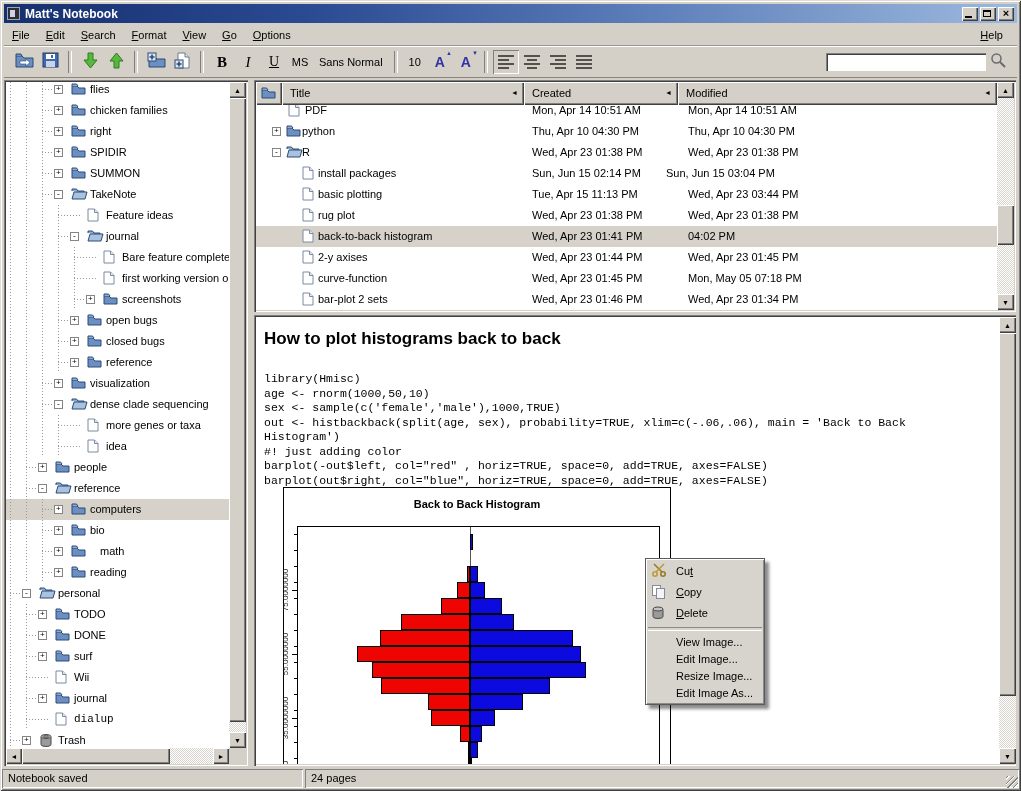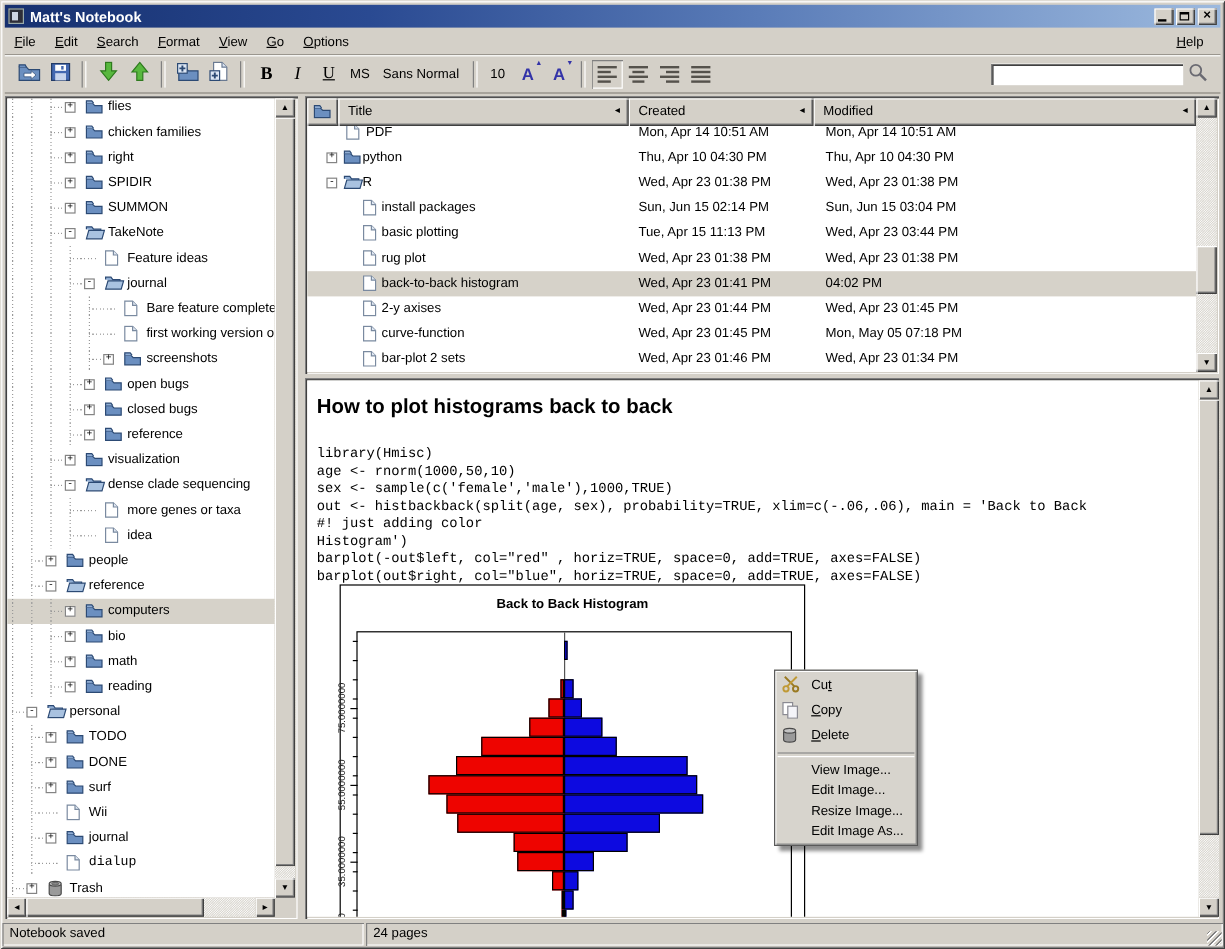--- a/index.html
+++ b/index.html
@@ -517,21 +517,21 @@
       <div class="titem" style="top: 459px;">
         <span class="guide-v" style="left: 4px;"></span>
         <span class="guide-v" style="left: 20px;"></span>
         <span class="guide-v" style="left: 36px;"></span>
         <span class="guide-h" style="left: 36px; width: 14px;"></span>
         <span class="expander" style="left: 48px;">+</span>
         <span class="ticon" style="left: 65px;"><svg width="15" height="13">
             <path d="M1 4 h5 l2 2 h6 v6 h-13 z" fill="#6b8fc0" stroke="#2c4a74"></path>
             <path d="M1 4 v-2 h4.5 l1.5 2" fill="#8fadd4" stroke="#2c4a74"></path>
           </svg></span>
-        <span class="lbl" style="left: 84px; text-align: center;">math</span>
+        <span class="lbl" style="left: 94px; text-align: center;">math</span>
       </div>
       <div class="titem" style="top: 480px;">
         <span class="guide-v" style="left: 4px;"></span>
         <span class="guide-v" style="left: 20px;"></span>
         <span class="guide-v" style="left: 36px;"></span>
         <span class="guide-h" style="left: 36px; width: 14px;"></span>
         <span class="expander" style="left: 48px;">+</span>
         <span class="ticon" style="left: 65px;"><svg width="15" height="13">
             <path d="M1 4 h5 l2 2 h6 v6 h-13 z" fill="#6b8fc0" stroke="#2c4a74"></path>
             <path d="M1 4 v-2 h4.5 l1.5 2" fill="#8fadd4" stroke="#2c4a74"></path>
@@ -676,21 +676,21 @@
         <span class="cell" style="left: 276px;">Wed, Apr 23 01:38 PM</span>
         <span class="cell" style="left: 432px;">Wed, Apr 23 01:38 PM</span>
       </div>
       <div class="lrow" style="top: 81px;">
         <span class="ticon" style="left: 46px;"><svg width="12" height="14">
             <path d="M1 1 h6.5 l3.5 3.5 v8.5 h-10 z" fill="#fff" stroke="#7a8aa0"></path>
             <path d="M7.5 1 v3.5 h3.5" fill="#dfe7f2" stroke="#7a8aa0"></path>
           </svg></span>
         <span class="cell" style="left: 62px;">install packages</span>
         <span class="cell" style="left: 276px;">Sun, Jun 15 02:14 PM</span>
-        <span class="cell" style="left: 432px;">Sun, Jun 15 03:04 PM</span>
+        <span class="cell" style="left: 410px;">Sun, Jun 15 03:04 PM</span>
       </div>
       <div class="lrow" style="top: 102px;">
         <span class="ticon" style="left: 46px;"><svg width="12" height="14">
             <path d="M1 1 h6.5 l3.5 3.5 v8.5 h-10 z" fill="#fff" stroke="#7a8aa0"></path>
             <path d="M7.5 1 v3.5 h3.5" fill="#dfe7f2" stroke="#7a8aa0"></path>
           </svg></span>
         <span class="cell" style="left: 62px;">basic plotting</span>
         <span class="cell" style="left: 276px;">Tue, Apr 15 11:13 PM</span>
         <span class="cell" style="left: 432px;">Wed, Apr 23 03:44 PM</span>
       </div>
@@ -744,22 +744,22 @@
   <div class="abs" style="left:254px;top:312px;width:762px;height:5px"></div>
 
   <div class="abs panel" style="left:254px;top:315px;width:762px;height:451px"></div>
   <div class="white-area" id="contentArea" style="left:256px;top:317px;width:743px;height:447px">
     <div class="heading">How to plot histograms back to back</div>
     <div class="codeblock" id="codeblock">
         <div class="codeline">library(Hmisc)</div>
         <div class="codeline">age &lt;- rnorm(1000,50,10)</div>
         <div class="codeline">sex &lt;- sample(c('female','male'),1000,TRUE)</div>
         <div class="codeline">out &lt;- histbackback(split(age, sex), probability=TRUE, xlim=c(-.06,.06), main = 'Back to Back</div>
+        <div class="codeline">Histogram')</div>
         <div class="codeline">#! just adding color</div>
-        <div class="codeline">Histogram')</div>
         <div class="codeline">barplot(-out$left, col="red" , horiz=TRUE, space=0, add=TRUE, axes=FALSE)</div>
         <div class="codeline">barplot(out$right, col="blue", horiz=TRUE, space=0, add=TRUE, axes=FALSE)</div>
       </div>
     <div class="img-frame">
       <div class="plot-title">Back to Back Histogram</div>
       <div class="plot-frame" id="plotFrame">
         <div class="axisline"></div>
       <div class="bbar" style="left: 172px; width: 3px; top: 7px;"></div>
           <div class="rbar" style="left: 169px; width: 3px; top: 39px;"></div>
           <div class="bbar" style="left: 172px; width: 8px; top: 39px;"></div>

